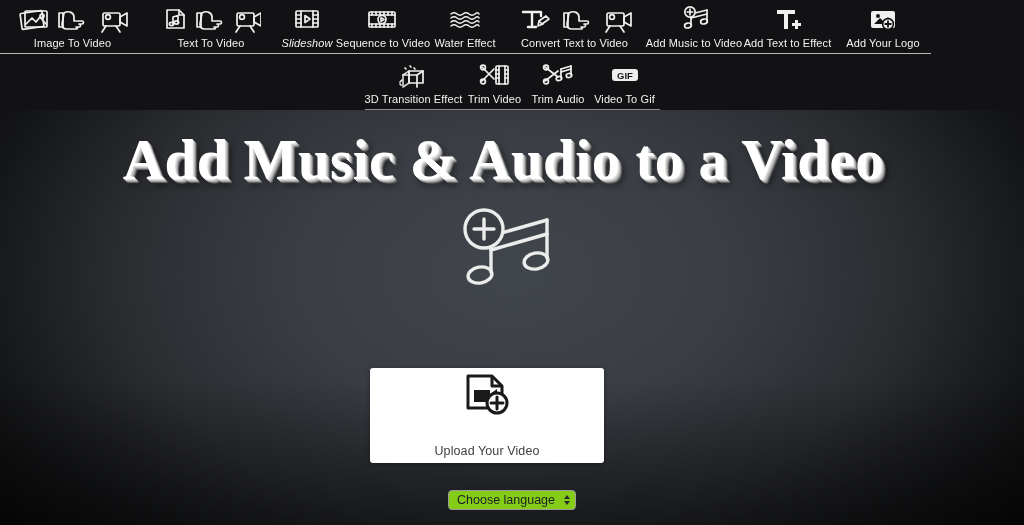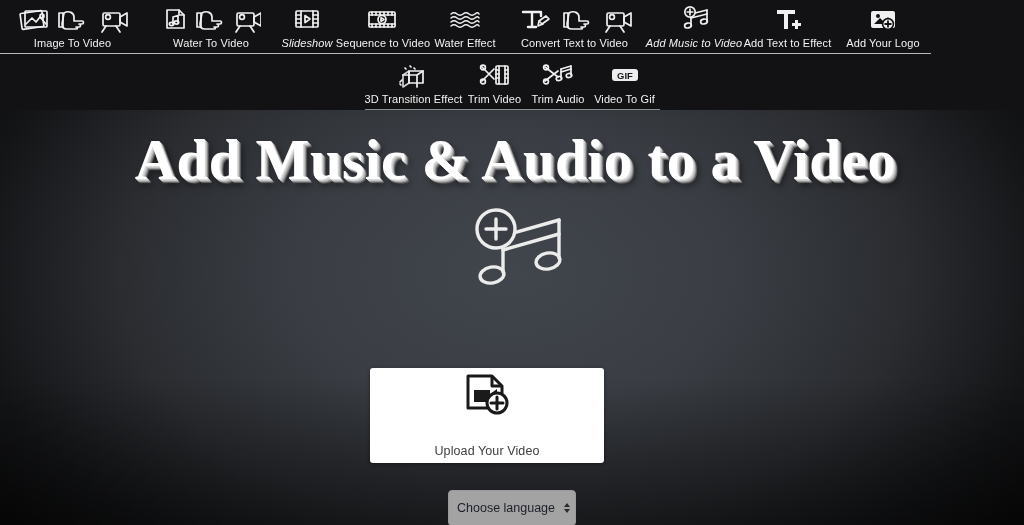--- a/index.html
+++ b/index.html
@@ -48,21 +48,21 @@
     margin-top:3px; white-space:nowrap; letter-spacing:.1px;
   }
   .navitem .rule{
     margin-top:4px; height:1px; background:#b9b9b9; width:100%;
   }
   .row2 .navitem{ padding-top:6px; }
   .row2 .navitem .rule{ background:#8e8e8e; }
 
   
   .hero{
-    position:absolute; top:128px; left:12px; width:1007px;
+    position:absolute; top:128px; left:0; width:1007px;
     text-align:center; z-index:3;
   }
   .title{
     font-family:"Liberation Serif", serif;
     font-weight:bold;
     font-size:57px;
     line-height:64px;
     color:#ffffff;
     letter-spacing:.5px;
     text-shadow:
@@ -90,25 +90,25 @@
   }
   
   .langwrap{
     position:absolute; left:0; top:490px; width:1024px;
     display:flex; justify-content:center; z-index:4;
   }
   select.lang{
     font-family:"Liberation Sans", sans-serif;
     font-size:12.5px;
     color:#1d1f28;
-    background:#a3a3a3;
+    background:#84cc16;
     border:1px solid #9a9a9a;
     border-radius:4px;
     padding:2px 20px 2px 8px;
-    height:36px;
+    height:20px;
     -webkit-appearance:none; appearance:none;
     cursor:pointer;
   }
   .langbox{ position:relative; display:inline-block; }
   .langarrows{
     position:absolute; right:6px; top:50%; transform:translateY(-50%);
     pointer-events:none; display:flex; flex-direction:column; gap:2px;
   }
   .langarrows i{ display:block; width:0;height:0;border-left:3.5px solid transparent;border-right:3.5px solid transparent; }
   .langarrows i.up{ border-bottom:4px solid #2a2a2a; }
@@ -152,21 +152,21 @@
         <ellipse cx="15.5" cy="17.5" rx="2.2" ry="1.6"></ellipse>
         <path d="M41 8 c5-3 10 0 10 4 l0 4 8 0 c2 0 2 3 0 3 l-3 0 c2 0 2 3 0 3 l-3 0 c2 0 2 2 0 2 l-9 0 c-4 0-5-2-5-5 z"></path>
         <path d="M40 8 l0 14 -4 0 0-14 z"></path>
         <rect x="76" y="8" width="17" height="13" rx="1.5"></rect>
         <path d="M93 12 l7-4 0 13 -7-4 z"></path>
         <circle cx="81" cy="12" r="2.4"></circle>
         <path d="M79 21 l-4 6 M89 21 l4 6"></path>
       </g>
           </svg>
         </div>
-        <div class="lbl">Water To Video</div>
+        <div class="lbl">Text To Video</div>
         <div class="rule"></div>
       </div>
       <div class="navitem" style="width: 60px; font-style: italic;">
         <div class="ico">
           <svg width="30" height="28" viewBox="0 0 30 28">
       <g stroke="#f0f0f0" fill="none" stroke-width="1.7" stroke-linecap="round" stroke-linejoin="round">
         <rect x="4" y="6" width="22" height="16" rx="1"></rect>
         <path d="M9 6 v16 M21 6 v16"></path>
         <path d="M4 10 h5 M4 14 h5 M4 18 h5 M21 10 h5 M21 14 h5 M21 18 h5"></path>
         <path d="M13 10.5 l5 3.5 -5 3.5 z"></path>
@@ -218,21 +218,21 @@
         <rect x="90" y="8" width="17" height="13" rx="1.5"></rect>
         <path d="M107 12 l7-4 0 13 -7-4 z"></path>
         <circle cx="95" cy="12" r="2.4"></circle>
         <path d="M93 21 l-4 6 M103 21 l4 6"></path>
       </g>
           </svg>
         </div>
         <div class="lbl">Convert Text to Video</div>
         <div class="rule"></div>
       </div>
-      <div class="navitem" style="width: 92px; font-style: italic;">
+      <div class="navitem" style="width: 92px;">
         <div class="ico">
           <svg width="34" height="28" viewBox="0 0 34 28">
       <g stroke="#f0f0f0" fill="none" stroke-width="1.7" stroke-linecap="round" stroke-linejoin="round">
         <path d="M14 9 l16-4 M14 13 l16-4"></path>
         <path d="M14 9 v11 M30 5 v11"></path>
         <ellipse cx="11" cy="20.5" rx="3.4" ry="2.4" transform="rotate(-10 11 20.5)"></ellipse>
         <ellipse cx="27" cy="16.5" rx="3.4" ry="2.4" transform="rotate(-10 27 16.5)"></ellipse>
         <circle cx="13" cy="7" r="5.2" fill="#121214"></circle>
         <path d="M13 4.2 v5.6 M10.2 7 h5.6"></path>
       </g>

